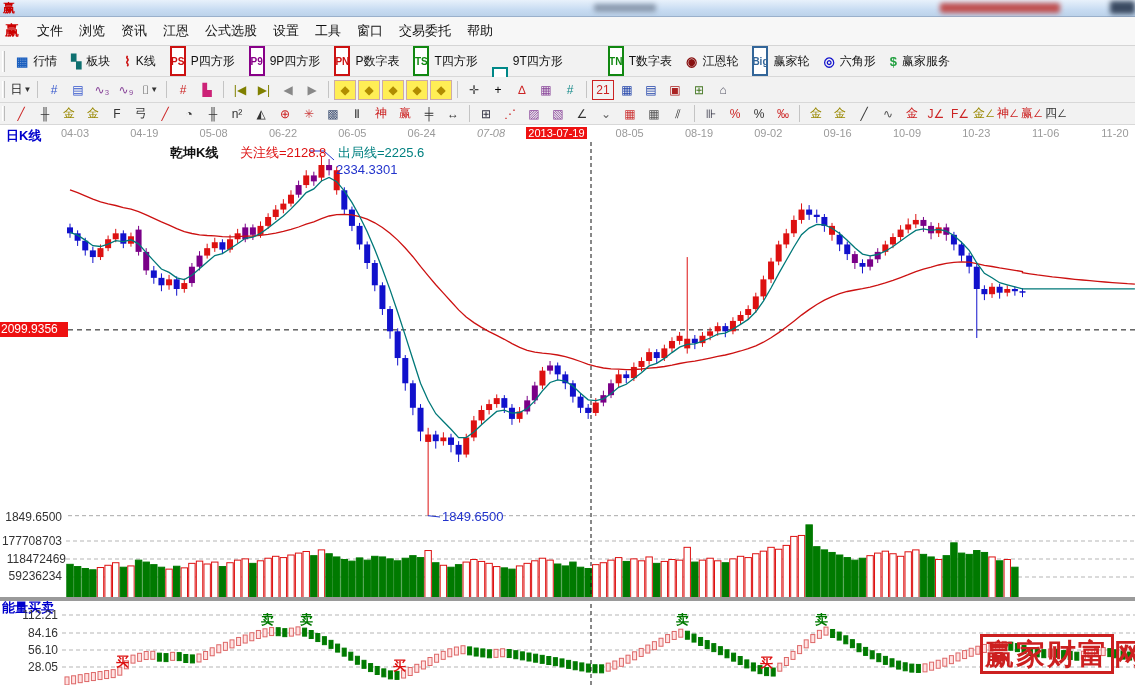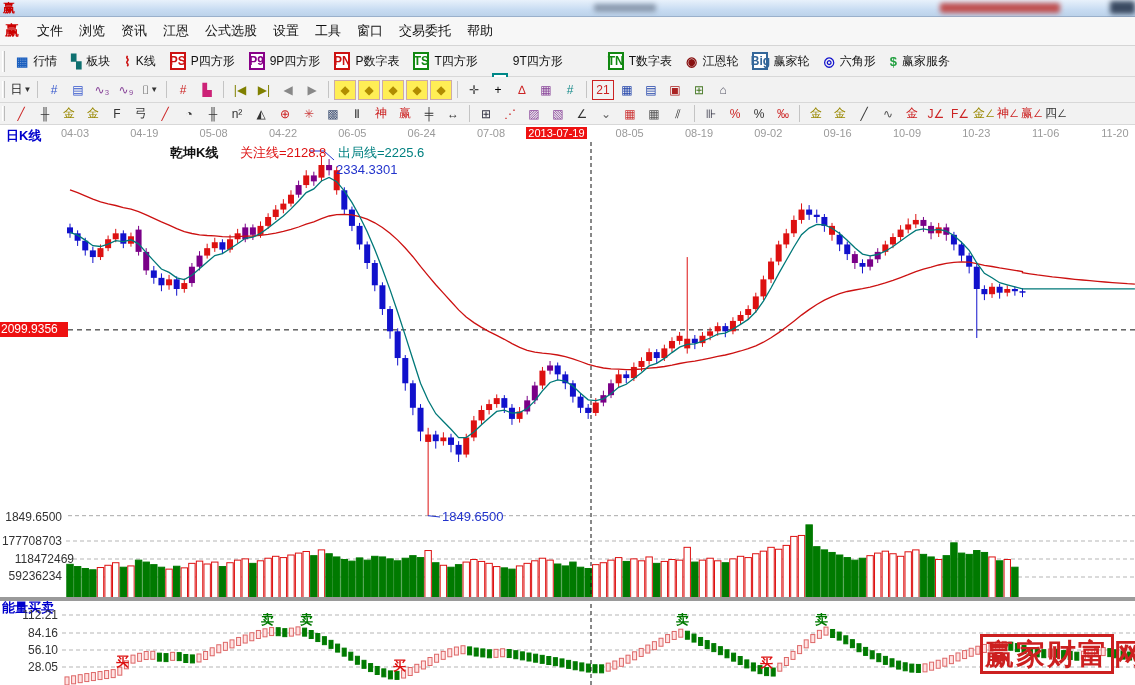--- a/index.html
+++ b/index.html
@@ -16,21 +16,21 @@
   #menubar .logo{color:#c00;font-weight:bold;margin:0 10px 0 5px;font-size:14px;}
   .menu-item{padding:2px 8px;color:#111;cursor:default;}
   
   .tb{position:absolute;left:0;width:1135px;background:#f2f2f2;border-bottom:1px solid #d8d8d8;
     display:flex;align-items:center;}
   #tb1{top:46px;height:31px;}
   #tb2{top:77px;height:26px;}
   #tb3{top:103px;height:22px;}
   .grip{width:3px;height:70%;border-left:1px solid #fff;border-right:1px solid #bbb;margin:0 4px 0 2px;}
   .m1{display:inline-flex;align-items:center;gap:5px;padding:0 7px;height:26px;font-size:12px;color:#111;white-space:nowrap;}
-  .badge{width:16px;height:18px;border:2px solid;font-weight:bold;font-size:12px;line-height:9px;
+  .badge{width:16px;height:30px;border:2px solid;font-weight:bold;font-size:10px;line-height:9px;
     display:inline-flex;align-items:center;justify-content:center;background:#fff;}
   .gicon{font-size:13px;font-weight:bold;}
   .tcell{display:inline-flex;align-items:center;justify-content:center;min-width:22px;height:20px;
     font-size:12px;margin:0 1px;white-space:nowrap;}
   .tsep{width:1px;height:17px;background:#c4c4c4;margin:0 4px;}
   .dd{font-size:8px;color:#333;margin-left:1px;}
   
   #chart{position:absolute;left:0;top:125px;width:998px;height:560px;background:#fff;}
   .dlab{position:absolute;top:2px;font-size:11px;color:#9a9a9a;text-align:center;width:72px;}
   .dhl{background:#ee1111;color:#fff !important;padding:0 2px;width:auto;}
@@ -354,24 +354,24 @@
         <span style="color: rgb(51, 51, 51);">四∠</span>
       </span>
     </div>
 
   <div id="chart">
     <span id="kline-period">日K线</span>
     <div id="date-axis">
         <span class="dlab" style="left: 39px;">04-03</span>
         <span class="dlab" style="left: 108.33px;">04-19</span>
         <span class="dlab" style="left: 177.66px;">05-08</span>
-        <span class="dlab" style="left: 246.99px;">04-22</span>
+        <span class="dlab" style="left: 246.99px;">06-22</span>
         <span class="dlab" style="left: 316.32px;">06-05</span>
         <span class="dlab" style="left: 385.65px;">06-24</span>
-        <span class="dlab" style="left: 454.98px;">07-08</span>
+        <span class="dlab" style="left: 454.98px; font-style: italic;">07-08</span>
         <span class="dlab dhl" style="left: 526.31px;">2013-07-19</span>
         <span class="dlab" style="left: 593.64px;">08-05</span>
         <span class="dlab" style="left: 662.97px;">08-19</span>
         <span class="dlab" style="left: 732.3px;">09-02</span>
         <span class="dlab" style="left: 801.63px;">09-16</span>
         <span class="dlab" style="left: 870.96px;">10-09</span>
         <span class="dlab" style="left: 940.29px;">10-23</span>
         <span class="dlab" style="left: 1009.62px;">11-06</span>
         <span class="dlab" style="left: 1078.95px;">11-20</span>
       </div>
@@ -936,21 +936,21 @@
     <span id="att-line">关注线=2128.8</span>
     <span id="exit-line">出局线=2225.6</span>
 
     <span class="blue-lab" style="left:336px;top:37px;">2334.3301</span>
     <span class="blue-lab" style="left:442px;top:384px;">1849.6500</span>
 
     <div id="price-tag">2099.9356</div>
 
     <span class="axlab" style="left:0;top:385px;">1849.6500</span>
     <span class="axlab" style="left:0;top:409px;">177708703</span>
-    <span class="axlab" style="left:12px;top:427px;text-align:right;">118472469</span>
+    <span class="axlab" style="left:4px;top:427px;text-align:right;">118472469</span>
     <span class="axlab" style="left:0;top:444px;">59236234</span>
 
     <div id="vol-sep"></div>
     <span id="energy-lab">能量买卖</span>
 
     <span class="axlab" style="left:0;top:483px;width:58px;">112.21</span>
     <span class="axlab" style="left:0;top:501px;width:58px;">84.16</span>
     <span class="axlab" style="left:0;top:518px;width:58px;">56.10</span>
     <span class="axlab" style="left:0;top:535px;width:58px;">28.05</span>
 

